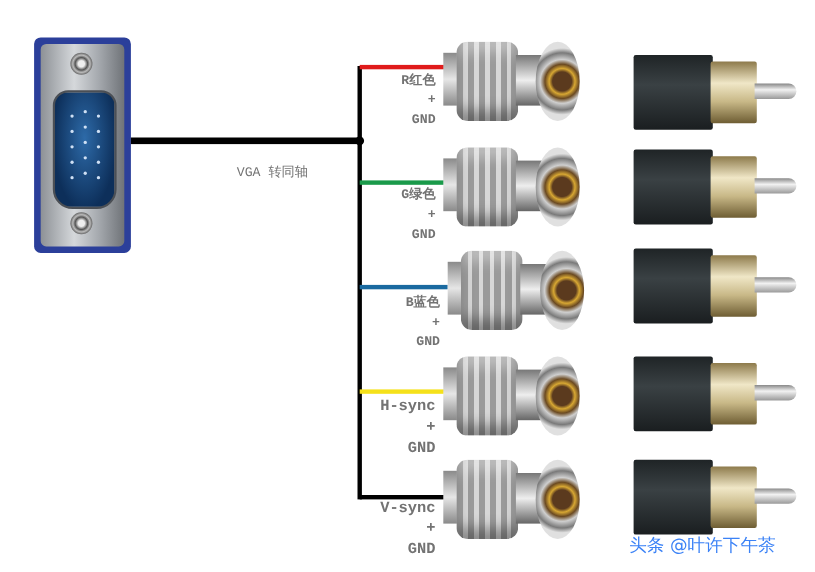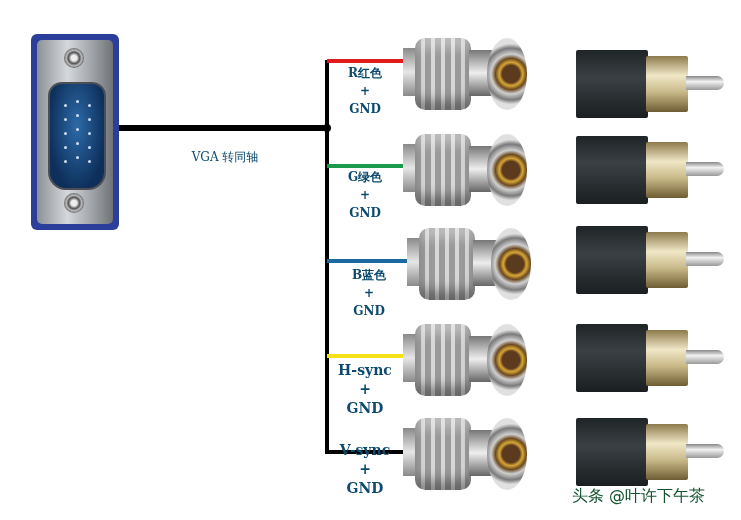--- a/index.html
+++ b/index.html
@@ -5,34 +5,34 @@
   html,body{margin:0;padding:0;background:#ffffff;}
   body{width:741px;height:520px;position:relative;overflow:hidden;font-family:"DejaVu Serif","Liberation Serif",serif;}
   .abs{position:absolute;}
   
   .vga{left:31px;top:34px;width:88px;height:196px;background:#2b3f9a;border-radius:6px;}
   .vga-plate{left:37px;top:40px;width:76px;height:184px;background:linear-gradient(90deg,#8d9196,#d5d8db 40%,#a4a8ad 70%,#6f7378);border-radius:5px;}
   .vga-screw{width:20px;height:20px;border-radius:50%;background:radial-gradient(circle,#eee 20%,#555 40%,#bbb 55%,#333 80%);}
   .vga-shell{left:48px;top:82px;width:54px;height:104px;background:radial-gradient(ellipse at 50% 40%,#2d6aa8,#0d2f5a 75%);border-radius:14px 14px 18px 18px;border:2px solid #4b4f55;}
   .pin{width:3px;height:3px;background:#cfe0f4;border-radius:50%;position:absolute;}
   .wire{background:#000;}
-  .label{font-weight:bold;color:#0c4a6e;text-align:center;line-height:18px;font-size:12px;}
+  .label{font-weight:bold;color:#737373;text-align:right;line-height:18px;font-size:12px;font-family:Liberation Mono, monospace;}
   .main-label{font-size:12px;font-weight:normal;}
   
   .bnc{width:124px;height:80px;}
   .bnc-body{position:absolute;left:0;top:14px;width:18px;height:48px;background:linear-gradient(#8a8a8a,#e6e6e6,#8a8a8a);}
   .bnc-knurl{position:absolute;left:12px;top:4px;width:56px;height:72px;border-radius:10px;background:repeating-linear-gradient(90deg,#9a9a9a 0 6px,#d7d7d7 6px 10px),#bbb;box-shadow:inset 0 -10px 12px rgba(0,0,0,.35),inset 0 10px 12px rgba(255,255,255,.35);}
   .bnc-mid{position:absolute;left:66px;top:16px;width:26px;height:46px;background:linear-gradient(#777,#eee,#666);}
   .bnc-head{position:absolute;left:84px;top:4px;width:40px;height:72px;border-radius:50%;background:radial-gradient(circle at 60% 50%,#5b3a1e 20%,#d7a733 27%,#6b4a22 36%,#cfcfcf 46%,#7a7a7a 60%,#e0e0e0 70%);}
   
   .rca{width:150px;height:80px;}
   .rca-jacket{position:absolute;left:0;top:6px;width:72px;height:68px;background:linear-gradient(#1f2426,#3a4144 40%,#1a1e20);border-radius:2px;}
   .rca-ring{position:absolute;left:70px;top:12px;width:42px;height:56px;background:linear-gradient(#8d7a4b,#f0e7c7 35%,#c8b887 65%,#6e5d33);border-radius:2px;}
   .rca-pin{position:absolute;left:110px;top:32px;width:38px;height:14px;background:linear-gradient(#888,#f2f2f2 40%,#999);border-radius:0 8px 8px 0;}
-  .watermark{font-family:"DejaVu Sans","Liberation Sans",sans-serif;font-size:16px;color:#14532d;}
+  .watermark{font-family:"DejaVu Sans","Liberation Sans",sans-serif;font-size:16px;color:#3b82f6;}
 </style>
 </head>
 <body>
 
 <div class="abs vga"></div>
 <div class="abs vga-plate"></div>
 <div class="abs vga-screw" style="left:64px;top:48px;"></div>
 <div class="abs vga-screw" style="left:64px;top:193px;"></div>
 <div class="abs vga-shell">
   <span class="pin" style="left:14px;top:20px"></span>
@@ -77,21 +77,21 @@
 <div class="abs label" style="left:338px;top:266px;width:62px;">
   <div>B蓝色</div>
     <div>+</div>
     <div>GND</div>
 </div>
 <div class="abs label" style="left:334px;top:361px;width:62px;font-size:14px;line-height:19px;">
   <div>H-sync</div>
     <div>+</div>
     <div>GND</div>
 </div>
-<div class="abs label" style="left:334px;top:441px;width:62px;font-size:14px;line-height:19px;">
+<div class="abs label" style="left:334px;top:453px;width:62px;font-size:14px;line-height:19px;">
   <div>V-sync</div>
     <div>+</div>
     <div>GND</div>
 </div>
 
 <div class="abs bnc" style="left:403px;top:34px;">
     <div class="bnc-body"></div>
     <div class="bnc-knurl"></div>
     <div class="bnc-mid"></div>
     <div class="bnc-head"></div>

